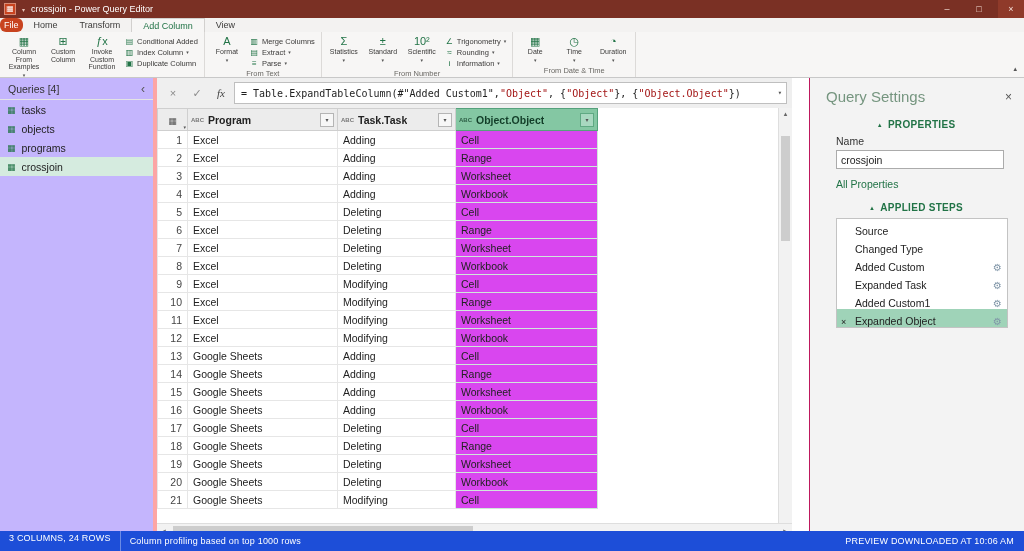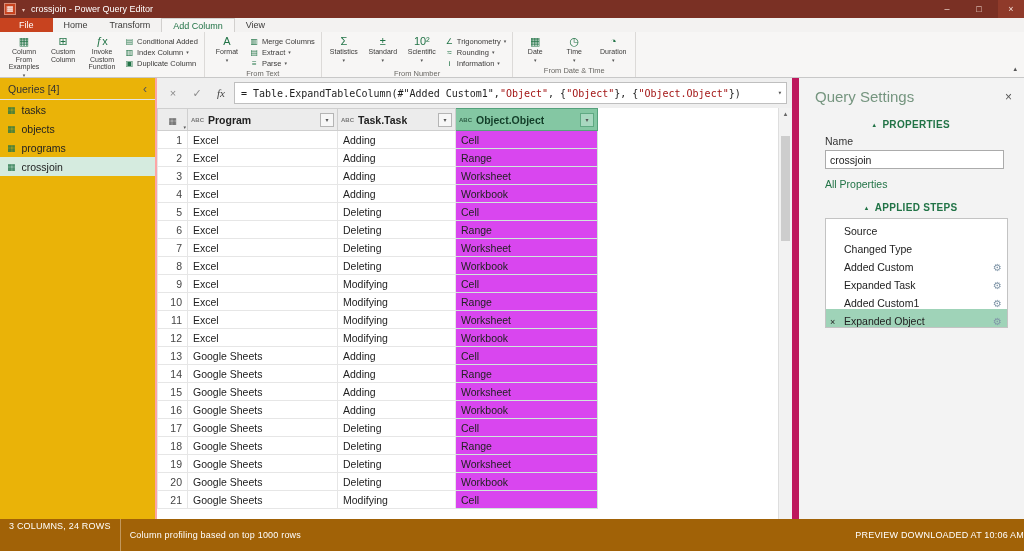--- a/index.html
+++ b/index.html
@@ -13,21 +13,21 @@
              font-size:8px; line-height:10px; text-align:center; }
   .qa-caret { font-size:6px; color:#e7c4b8; }
   .tb-title { white-space:nowrap; }
   .tb-spacer { flex:1; }
   .winbtn { width:26px; height:18px; line-height:18px; text-align:center; font-size:9px; color:#f2ddd6; }
   .winbtn.close { background:#8f3a2a; }
 
   
   .tabsrow { position:absolute; left:0; top:18px; right:0; height:14px; background:#f3f2f1;
              display:flex; align-items:stretch; font-size:9px; }
-  .filetab { background:#c8431f; color:#fff; padding:0 19px; line-height:14px; }
+  .filetab { background:#c8431f; color:#fff; padding:0 4px; line-height:14px;border-radius:6px; }
   .rtabs { display:flex; }
   .rtab { padding:0 11px; line-height:14px; color:#3b3a39; }
   .rtab.active { background:#f7f6f5; border:1px solid #d2d0ce; border-bottom:none; color:#217346; }
 
   
   .ribbon { position:absolute; left:0; top:32px; right:0; height:46px; background:#f7f6f5;
             border-bottom:1px solid #c8c8c8; display:flex; align-items:stretch; padding-left:2px; }
   .rgroup { display:flex; flex-direction:column; border-right:1px solid #dcdad8; padding:2px 4px 0; }
   .rgroup-content { flex:1; display:flex; align-items:flex-start; gap:3px; }
   .rgroup-caption { text-align:center; font-size:7.5px; color:#6a6864; padding:1px 2px 2px; white-space:nowrap; }
@@ -35,22 +35,22 @@
             font-size:7px; line-height:7.5px; color:#3b3a39; padding-top:1px; }
   .bigbtn .bicon { font-size:11px; line-height:13px; height:13px; color:#217346; }
   .bigbtn .caret { font-size:5px; color:#555; margin-top:1px; }
   .smallstack { display:flex; flex-direction:column; gap:1px; padding-top:2px; }
   .smallbtn { display:flex; align-items:center; gap:3px; height:10px; font-size:7.5px; color:#3b3a39; padding:0 2px; white-space:nowrap; }
   .smallbtn .bicon { font-size:8px; color:#217346; width:9px; text-align:center; }
   .smallbtn .caret { font-size:5px; color:#555; }
   .ribbon-collapse { position:absolute; right:7px; bottom:4px; font-size:7px; color:#555; }
 
   
-  .queries { position:absolute; left:0; top:78px; width:157px; bottom:14px; background:#eab308;
-             border-right:2px solid #fca5a5; }
+  .queries { position:absolute; left:0; top:78px; width:157px; bottom:14px; background:#c4b5fd;
+             border-right:4px solid #fca5a5; }
   .qheader { height:22px; display:flex; align-items:center; padding:0 8px; font-size:10.5px; color:#333;
              border-bottom:1px solid #e4e4e4; }
   .qcollapse { margin-left:auto; font-size:12px; color:#555; }
   .qitem { height:19px; display:flex; align-items:center; gap:6px; padding:0 7px; font-size:10.5px; color:#222; }
   .qitem.selected { background:#d5ebdf; }
   .qicon { color:#217346; font-size:9px; }
 
   
   .center { position:absolute; left:157px; right:232px; top:78px; bottom:14px; display:flex;
             flex-direction:column; background:#fff; }
@@ -88,45 +88,45 @@
   .vscroll { width:14px; background:#f2f2f2; border-left:1px solid #dedede; position:relative; }
   .sarrow { display:block; text-align:center; font-size:7px; color:#666; height:12px; line-height:12px; }
   .vscroll .down { position:absolute; bottom:0; left:0; right:0; }
   .vthumb { position:absolute; top:28px; left:2px; right:2px; height:105px; background:#cdcdcd; }
   .hscroll { position:absolute; left:157px; right:232px; bottom:14px; height:14px; background:#f2f2f2;
              border-top:1px solid #dedede; display:flex; align-items:center; }
   .hscroll .sarrow { width:14px; }
   .hthumb { height:9px; width:300px; background:#cdcdcd; margin-left:2px; }
 
   
-  .settings { position:absolute; right:0; top:78px; width:232px; bottom:14px; background:#f3f3f3;
-              border-left:7px solid #be185d; }
+  .settings { position:absolute; right:0; top:78px; width:215px; bottom:14px; background:#f3f3f3;
+              border-left:1px solid #be185d; }
   .settings-titlerow { display:flex; align-items:center; padding:10px 12px 10px 16px; }
   .settings-title { font-size:15px; color:#75957f; }
   .settings-close { margin-left:auto; font-size:12px; color:#555; }
   .secheader { display:flex; align-items:center; gap:5px; margin:4px 10px 5px 8px; color:#217346;
                font-weight:bold; font-size:10px; letter-spacing:.3px;justify-content:center; }
   .secarrow { font-size:6px; color:#217346; }
   .namelabel { margin:3px 0 3px 26px; font-size:10.5px; color:#333; }
   .nameinput { display:block; margin-left:26px; width:calc(100% - 46px); height:19px; border:1px solid #ababab;
                font-size:10.5px; padding:0 4px; background:#fff; color:#222; }
   .allprops { margin:9px 0 12px 26px; color:#217346; font-size:10.5px; }
   .stepsbox { margin:2px 16px 0 26px; background:#fff; border:1px solid #c3c3c3; }
   .step { height:18px; display:flex; align-items:flex-end; padding:0 5px 0 18px; position:relative;
           font-size:10.5px; color:#222; }
   .step.selected { background:#9fd3b8; }
   .stepdel { position:absolute; left:4px; font-size:9px; color:#222; }
   .stepgear { margin-left:auto; color:#8096a8; font-size:10px; }
 
   
-  .statusbar { position:absolute; left:0; right:0; bottom:0; height:32px; background:#a16207; color:#fff;
+  .statusbar { position:absolute; left:0; right:0; bottom:0; height:20px; background:#1d4ed8; color:#fff;
                display:flex; align-items:center; font-size:9px; letter-spacing:.2px; }
   .status-left { padding:0 9px; border-right:1px solid rgba(255,255,255,.35); height:100%; line-height:14px; }
   .status-profiling { padding:0 9px; }
-  .status-right { }
+  .status-right { padding-right:10px; }
 </style>
 </head>
 <body>
 
 <div class="app">
 
   <div class="titlebar">
     <span class="appicon">▦</span>
     <span class="qa-caret">▾</span>
     <span class="tb-title">crossjoin - Power Query Editor</span>

